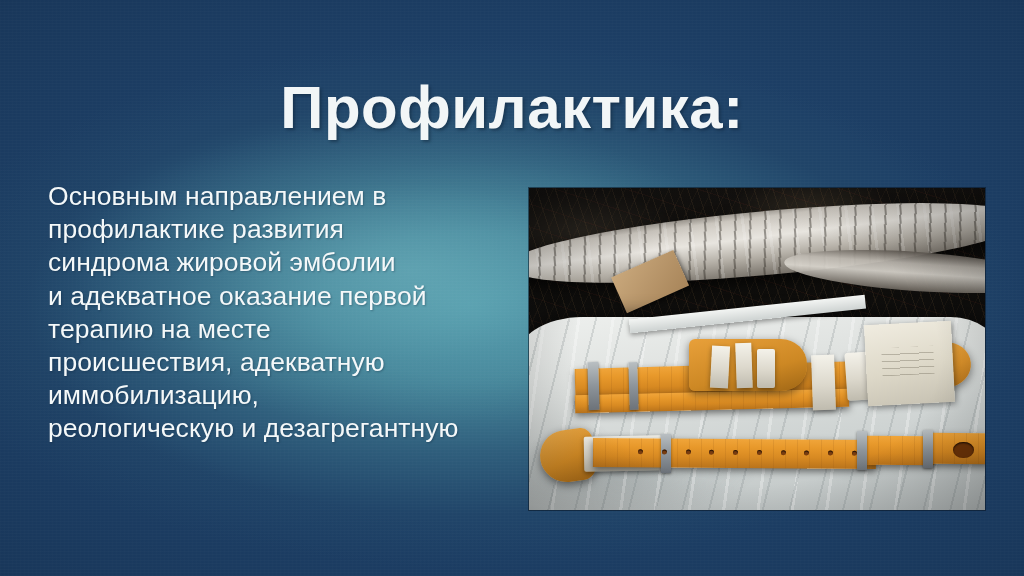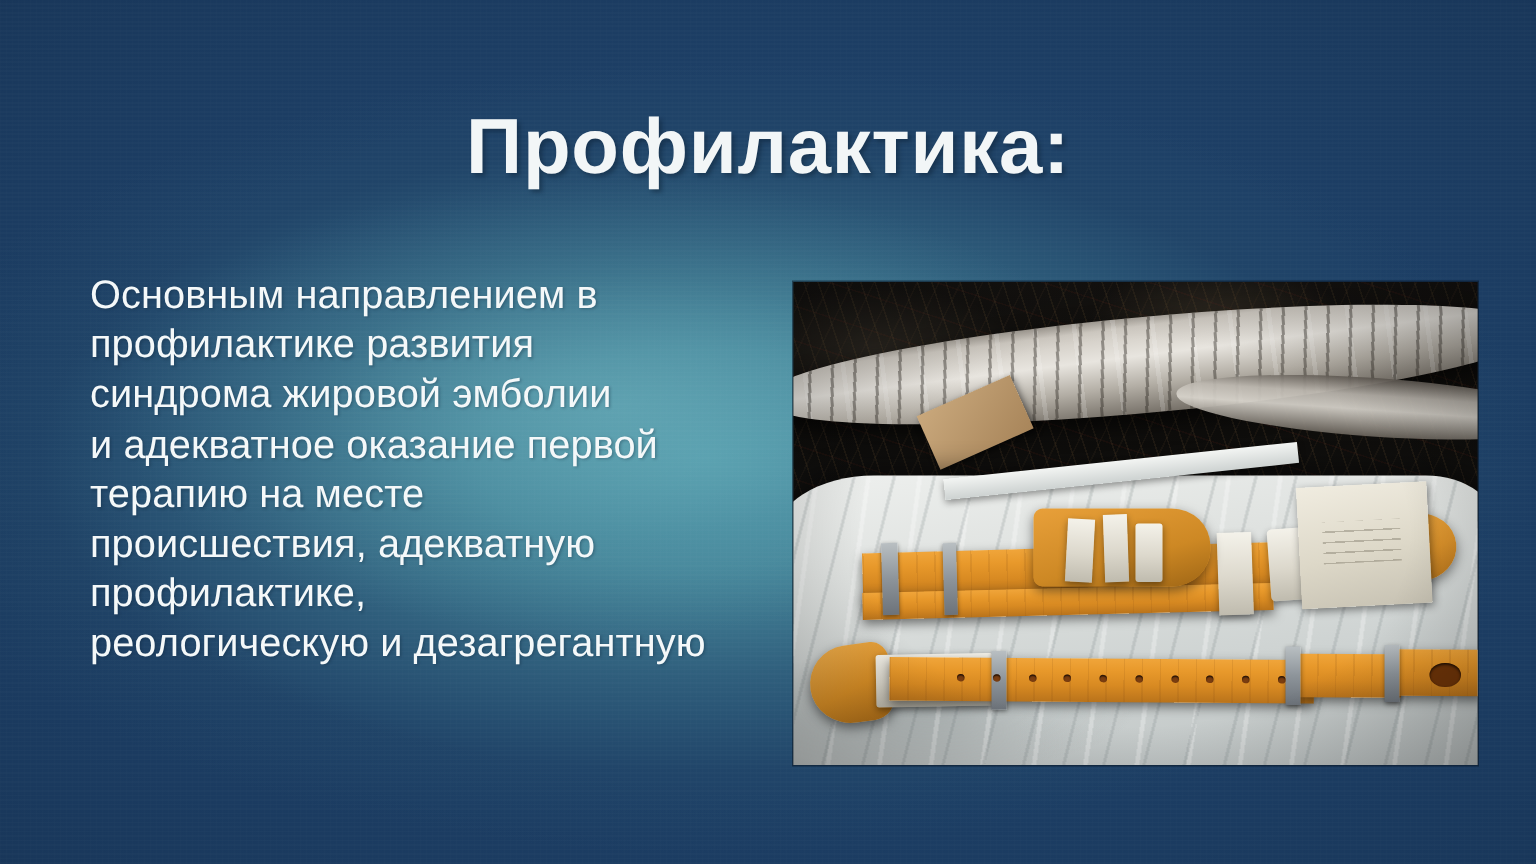--- a/index.html
+++ b/index.html
@@ -61,32 +61,32 @@
   }
 
   
   .title {
     position: absolute;
     left: 0;
     top: 34px;
     width: 1024px;
     text-align: center;
     color: #f2f6f7;
-    font-size: 52px;
+    font-size: 60px;
     font-weight: 700;
     letter-spacing: 0.5px;
     line-height: 1.12;
     text-shadow: 2px 2px 3px rgba(10,30,50,0.45);
     white-space: pre;
   }
 
   
   .body-text {
     position: absolute;
-    left: 60px;
+    left: 48px;
     top: 180px;
     width: 440px;
     color: #f4f8f9;
     font-size: 26.5px;
     line-height: 33.2px;
     font-weight: 400;
     letter-spacing: 0.05px;
     text-shadow: 1px 1px 2px rgba(12,34,54,0.33);
   }
   .body-text p { margin: 0; }
@@ -317,21 +317,21 @@
 
   <h1 class="title">Профилактика:</h1>
 
   <div class="body-text">
     <p>Основным направлением в</p>
     <p>профилактике развития</p>
     <p>синдрома жировой эмболии</p>
     <p>и адекватное оказание первой</p>
     <p>терапию на месте</p>
     <p>происшествия, адекватную</p>
-    <p>профилактике,</p>
+    <p>иммобилизацию,</p>
     <p>реологическую и дезагрегантную</p>
   </div>
 
   <figure class="photo" style="margin:0;" aria-label="Шина Дитерихса (деревянная транспортная шина) разложенная на белой простыне на месте происшествия">
     <div class="photo-inner">
       <div class="ph-dark"></div>
       <div class="ph-twigs"></div>
       <div class="ph-log"></div>
       <div class="ph-log2"></div>
       <div class="ph-card"></div>

